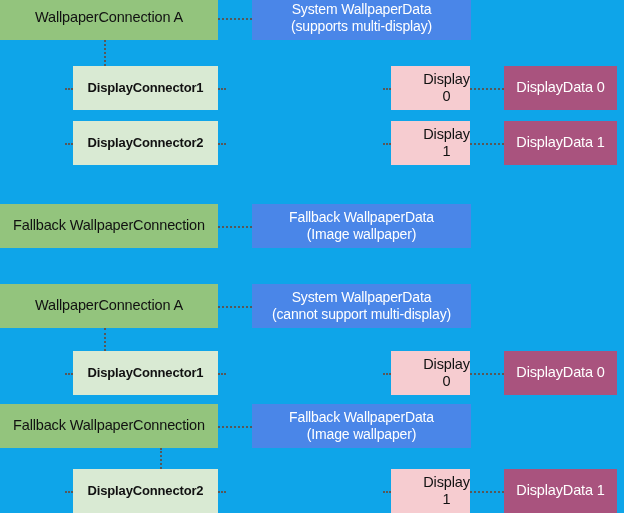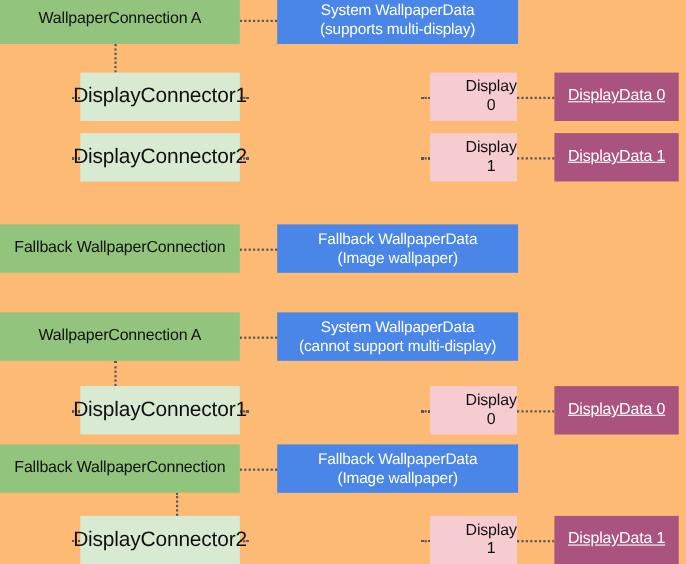--- a/index.html
+++ b/index.html
@@ -13,21 +13,21 @@
     position: relative;
     overflow: hidden;
     font-family: "Liberation Sans", sans-serif;
   }
   #canvas {
     position: absolute;
     left: 0;
     top: 0;
     width: 624px;
     height: 513px;
-    background: #fdba74;
+    background: #0ea5e9;
   }
   .node {
     position: absolute;
     box-sizing: border-box;
     display: flex;
     align-items: center;
     justify-content: center;
     text-align: center;
     line-height: 1.18;
     white-space: pre-line;
@@ -35,42 +35,41 @@
   }
   .node.n-green {
     background: #93c47d;
     color: #111111;
     font-size: 14.5px;
     font-weight: 400;
   }
   .node.n-lightgreen {
     background: #d9ead3;
     color: #111111;
-    font-size: 19px;
-    font-weight: 400;
+    font-size: 13px;
+    font-weight: 700;
   }
   .node.n-blue {
     background: #4a86e8;
     color: #ffffff;
     font-size: 14px;
     font-weight: 400;
   }
   .node.n-pink {
     background: #f6ccd0;
     color: #111111;
     font-size: 14.5px;
     font-weight: 400;
     padding-left: 32px;
   }
   .node.n-mauve {
     background: #a9537e;
     color: #ffffff;
     font-size: 14.5px;
     font-weight: 400;
-    text-decoration: underline;
   }
   .edge {
     position: absolute;
     background: transparent;
   }
   .edge.h {
     height: 2px;
     border-top: 2px dotted #585858;
   }
   .edge.v {

